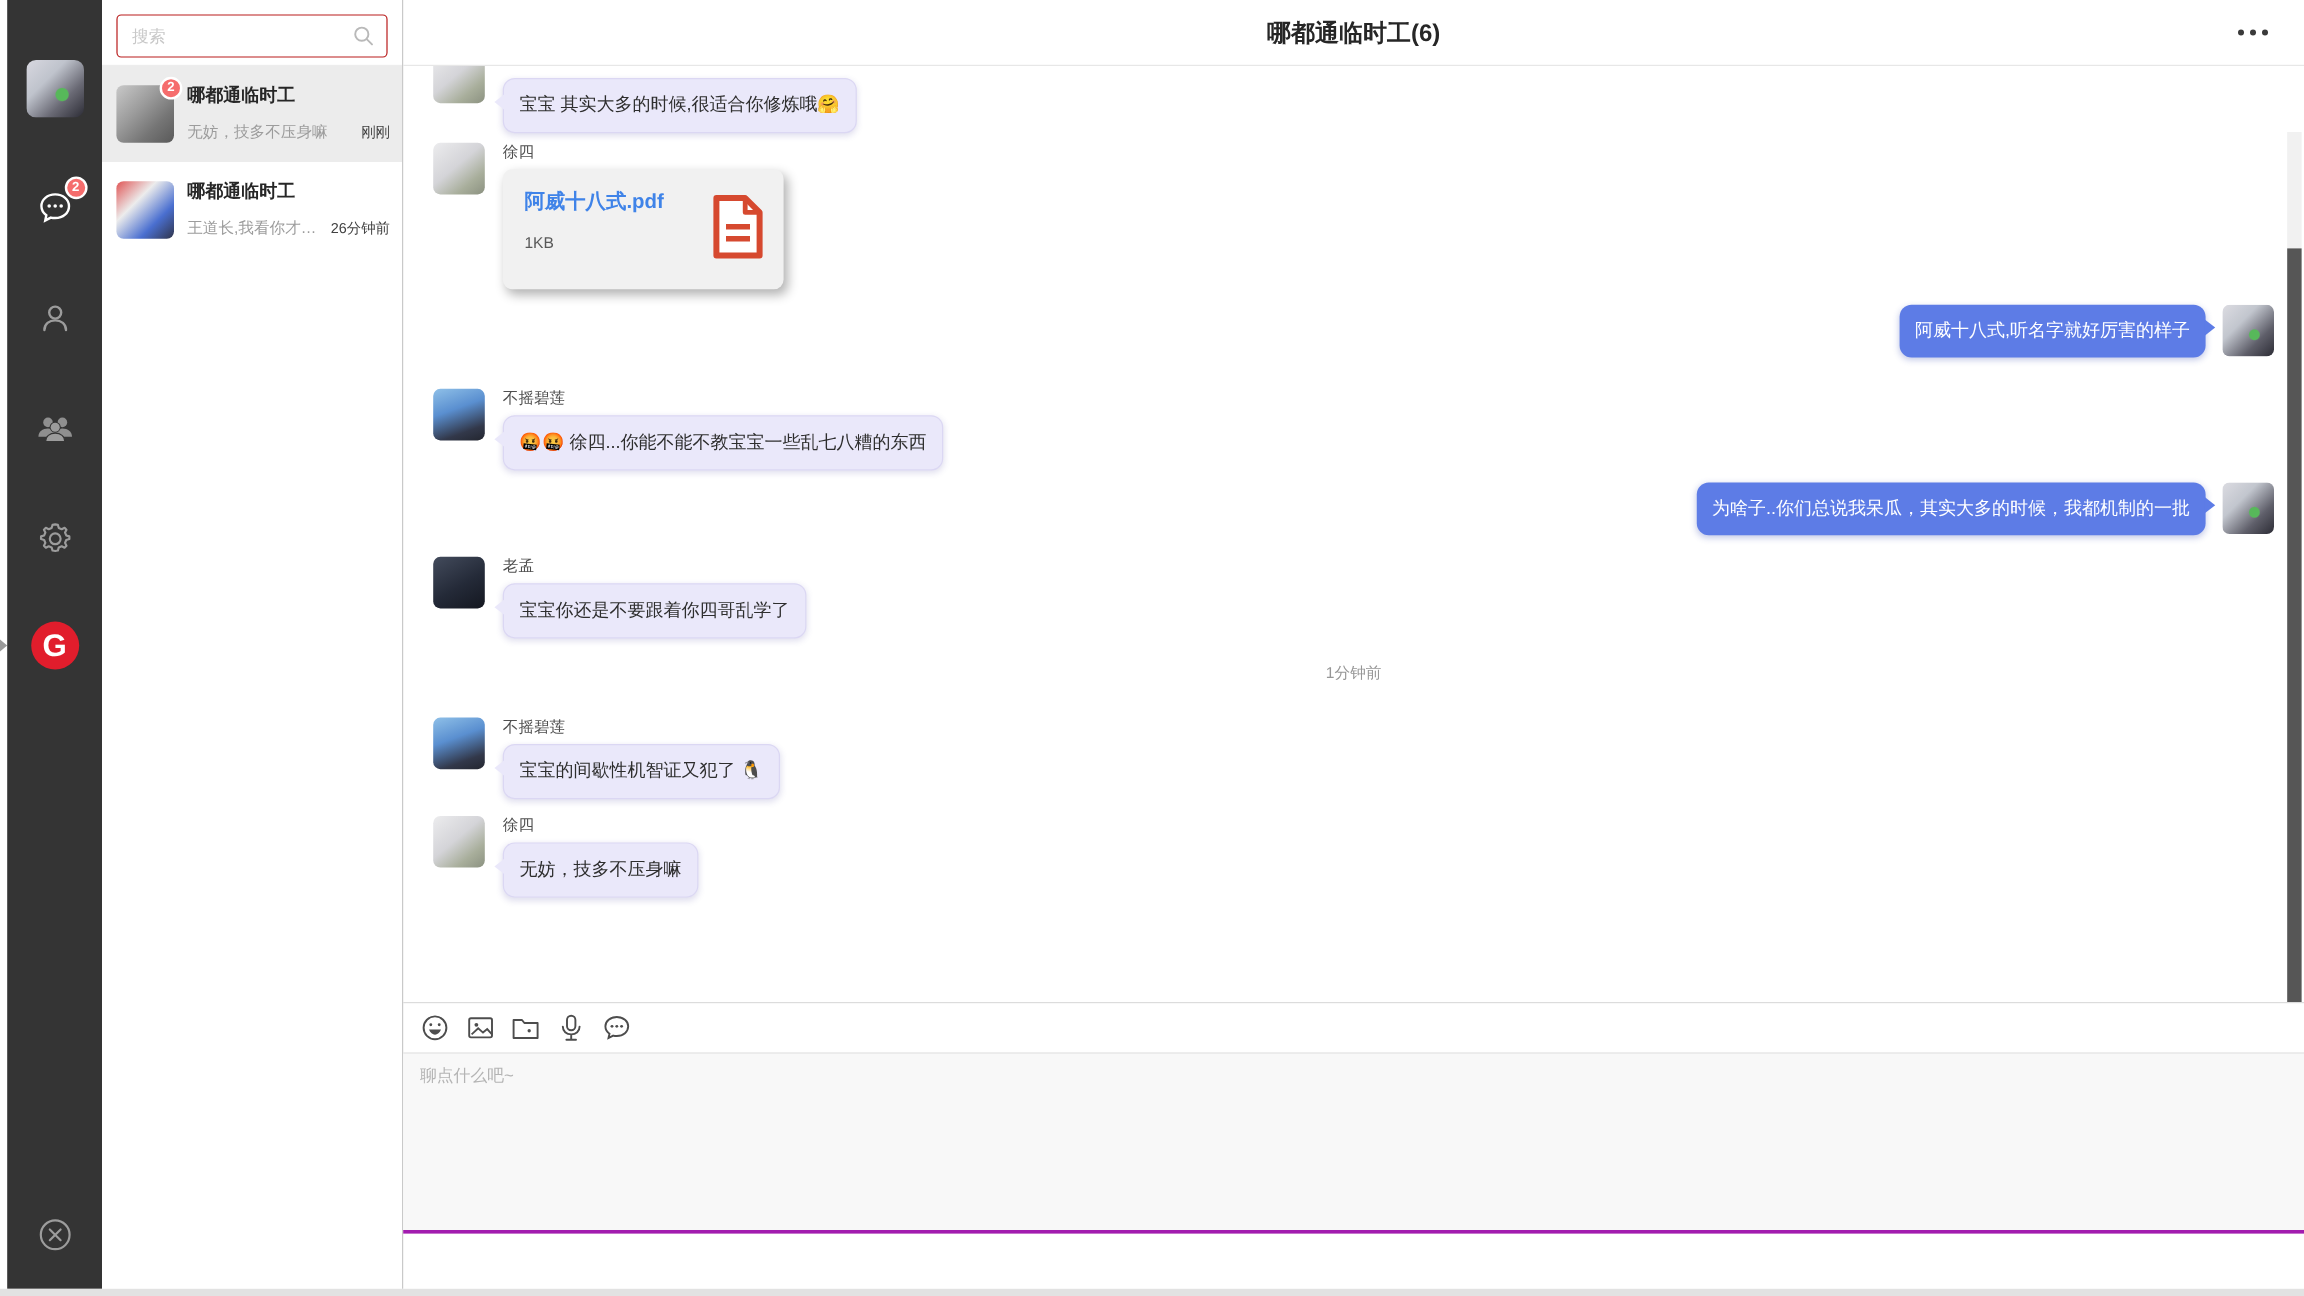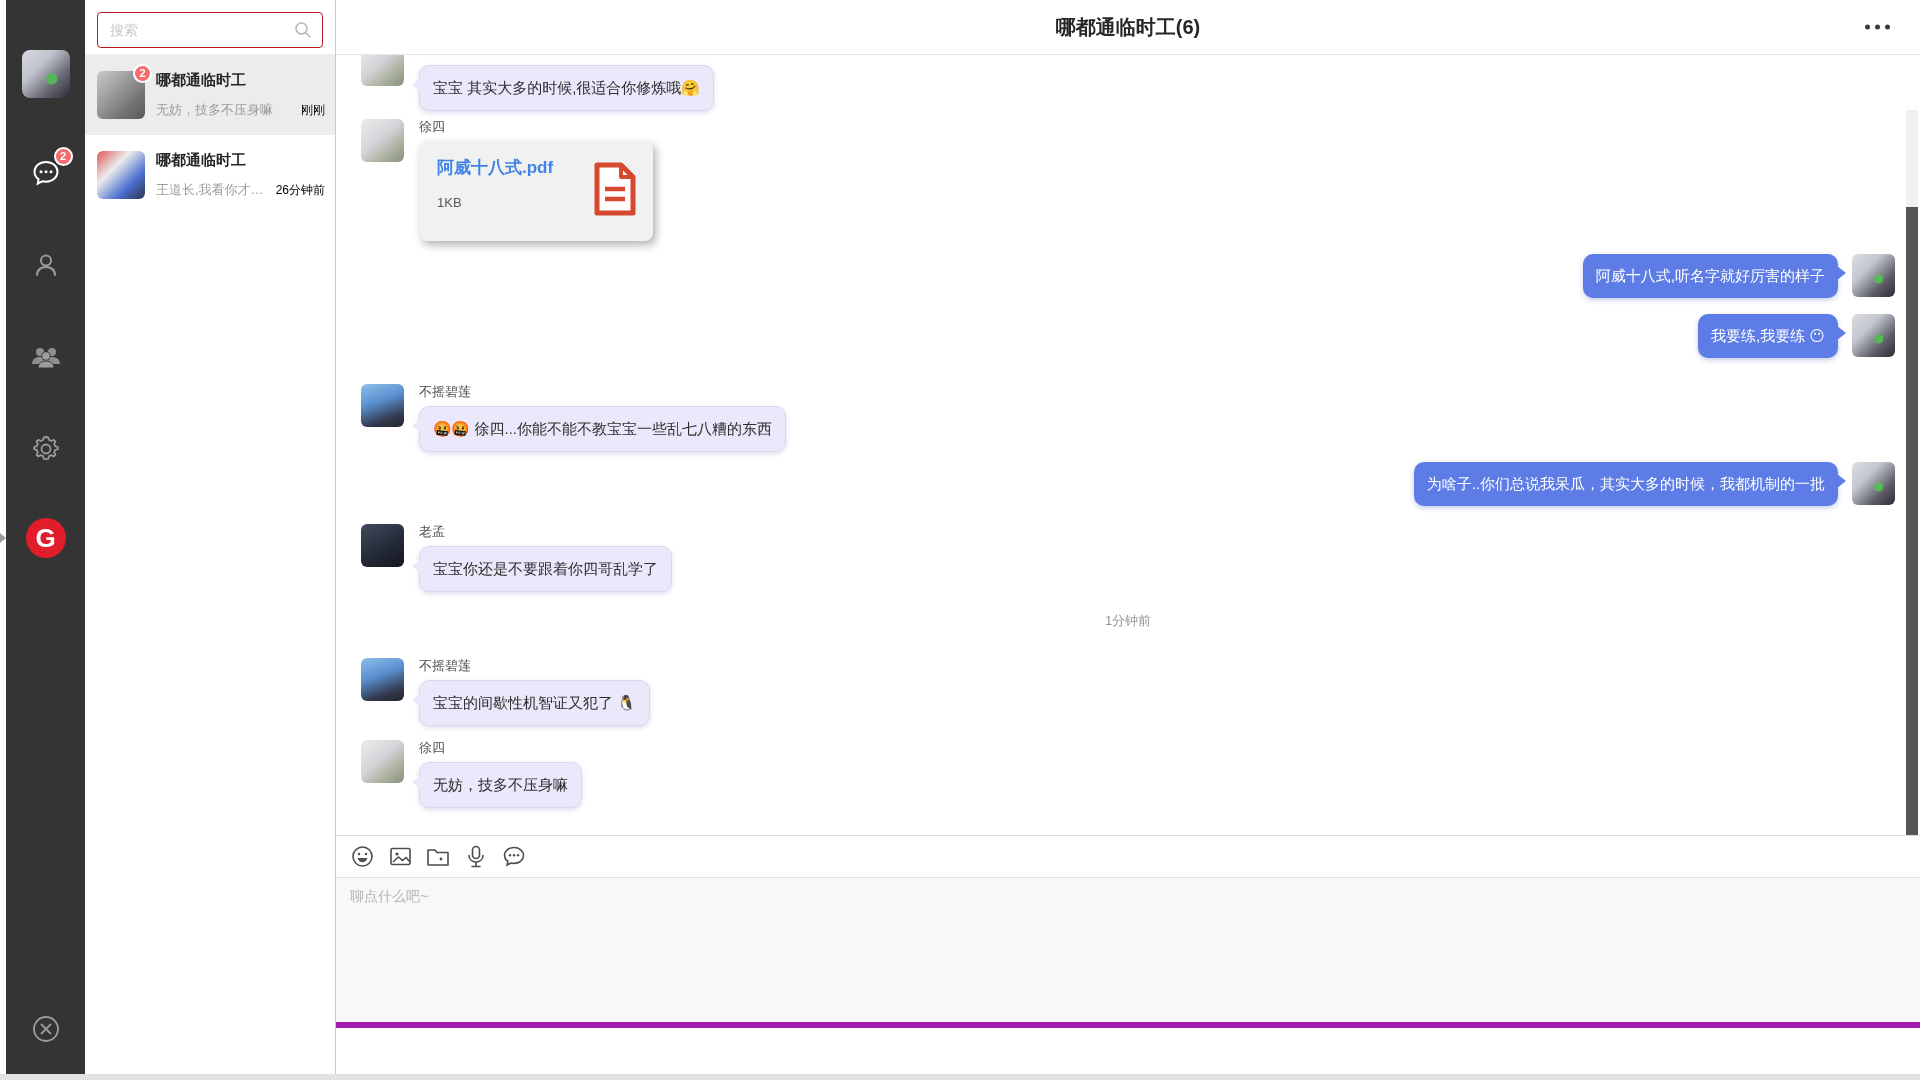--- a/index.html
+++ b/index.html
@@ -31,21 +31,21 @@
   .search-ic { position:absolute; right:10px; top:8px; }
   .cl-item { display:flex; align-items:center; height:80px; padding:0 10px 0 12px; cursor:pointer; }
   .cl-item.selected { background:#ececec; }
   .cl-avatar { position:relative; flex:0 0 48px; width:48px; height:48px; border-radius:6px; }
   .av-group1 { background:linear-gradient(135deg,#c9c9c9 0%,#9b9b9b 40%,#757575 70%,#595959 100%); }
   .av-group2 { background:linear-gradient(135deg,#e05555 0%,#ececec 35%,#4a6fd0 70%,#30344a 100%); }
   .cl-body { flex:1; min-width:0; margin-left:11px; }
   .cl-name { font-size:15px; font-weight:bold; color:#262626; line-height:18px; }
   .cl-row2 { display:flex; align-items:center; margin-top:12px; }
   .cl-msg { flex:1; min-width:0; font-size:13px; color:#9c9c9c; white-space:nowrap; overflow:hidden; text-overflow:ellipsis; }
-  .cl-time { flex:none; margin-left:6px; font-size:12px; color:#000000; }
+  .cl-time { flex:none; margin-left:6px; font-size:12px; color:#404040; }
 
   
   .main { position:absolute; left:335px; top:0; width:1585px; height:1074px; border-left:1px solid #c9c9c9; display:flex; flex-direction:column; background:#fff; }
   .m-header { position:relative; flex:0 0 55px; border-bottom:1px solid #e7e7e7; display:flex; align-items:center; justify-content:center; }
   .m-title { font-size:20px; font-weight:bold; color:#262626; }
   .more-menu { position:absolute; right:28px; top:50%; transform:translateY(-50%); display:flex; gap:5px; cursor:pointer; padding:6px 2px; }
   .more-menu i { width:5px; height:5px; border-radius:50%; background:#3a3a3a; }
 
   
   .msgs { position:relative; flex:0 0 780px; overflow:hidden; padding:10px 25px 0 25px; }
@@ -71,21 +71,21 @@
   .fsize { margin-top:17px; font-size:13px; color:#595959; }
   .pdf-ic { position:absolute; right:16px; top:21px; }
   .timestamp { text-align:center; font-size:13px; color:#969696; }
 
   .scroll-track { position:absolute; right:2px; top:55px; width:12px; height:780px; background:#f1f1f1; }
   .scroll-thumb { position:absolute; left:0; top:97px; width:12px; height:683px; background:#565656; cursor:grab; }
 
   
   .toolbar { flex:0 0 42px; border-top:1px solid #dcdcdc; display:flex; align-items:center; padding-left:13px; gap:12px; }
   .tool-btn { width:26px; height:26px; display:flex; align-items:center; justify-content:center; cursor:pointer; }
-  .editor { flex:0 0 151px; background:#f8f8f8; border-top:1px solid #e3e3e3; border-bottom:6px solid #a21caf; }
+  .editor { flex:0 0 151px; background:#f8f8f8; border-top:1px solid #e3e3e3; border-bottom:3px solid #a21caf; }
   .editor textarea { width:100%; height:100%; border:0; outline:none; resize:none; background:transparent; padding:10px 14px; font-size:14px; color:#333; font-family:inherit; }
   .editor textarea::placeholder { color:#b4b4b4; }
   .footer { position:relative; flex:0 0 46px; background:#fff; }
   .send-btn { position:absolute; right:7px; top:9px; width:58px; height:29px; background:#409eff; color:#fff; border:0; border-radius:4px; font-size:14px; font-family:inherit; cursor:pointer; }
   .bottom-strip { position:absolute; left:0; bottom:0; width:1920px; height:6px; background:#e2e2e2; }
 
   svg { display:block; }
 </style>
 </head>
 <body>
@@ -232,26 +232,20 @@
         </div>
       </div>
 
       <div class="mrow right" style="margin-top:13px;">
         <div class="mcol">
             <div class="bubble rb">阿威十八式,听名字就好厉害的样子</div>
           </div>
         <div class="avatar av-me"></div>
       </div>
 
-      <div class="mrow right" style="margin-top:16px;">
-        <div class="mcol">
-            <div class="bubble rb">我要练,我要练 😶</div>
-          </div>
-        <div class="avatar av-me"></div>
-      </div>
 
       <div class="mrow" style="margin-top:26px;">
         <div class="avatar av-bu"></div>
         <div class="mcol">
           <div class="sender">不摇碧莲</div>
           <div class="bubble lb">🤬🤬 徐四...你能不能不教宝宝一些乱七八糟的东西</div>
         </div>
       </div>
 
       <div class="mrow right" style="margin-top:10px;">

